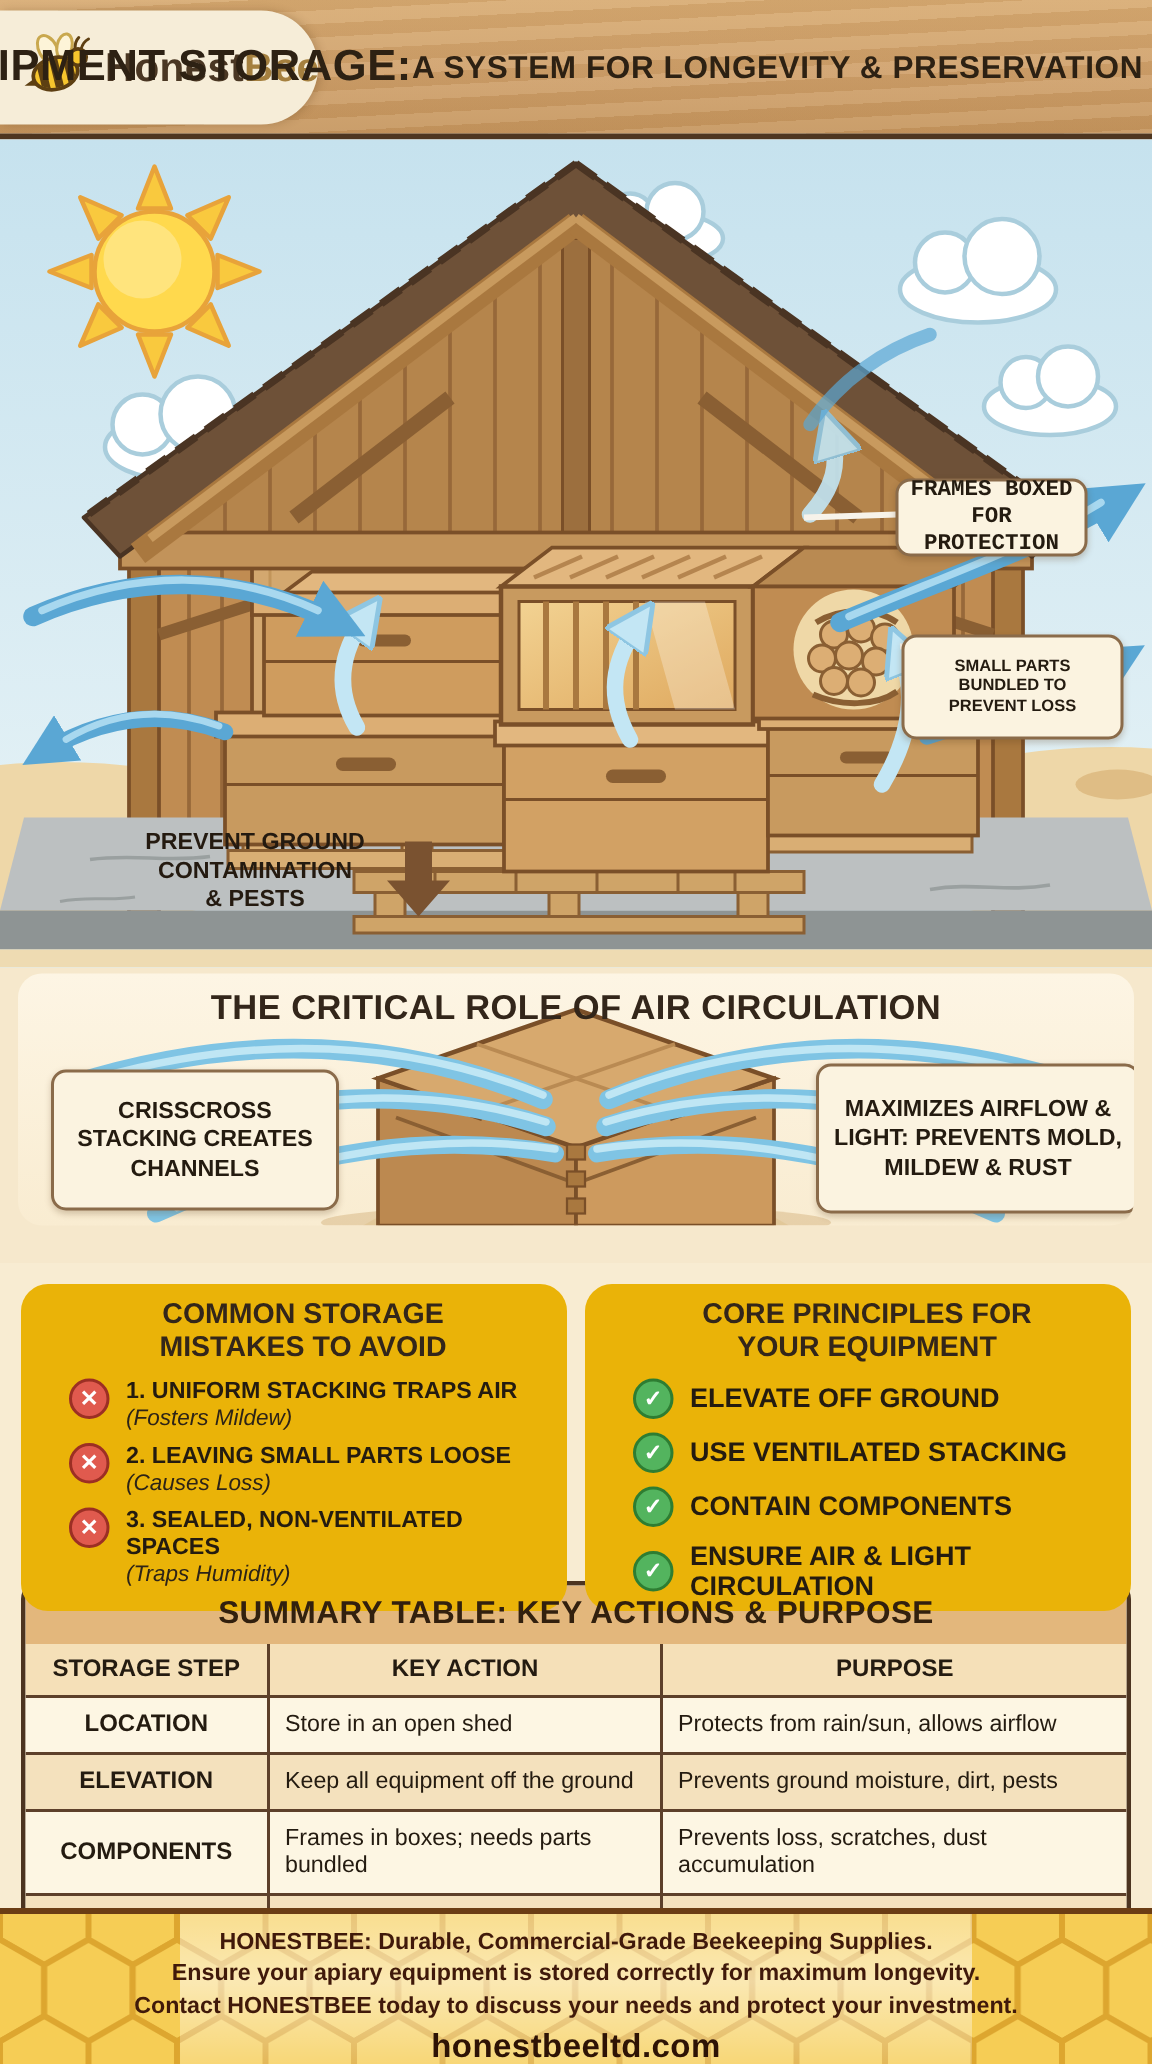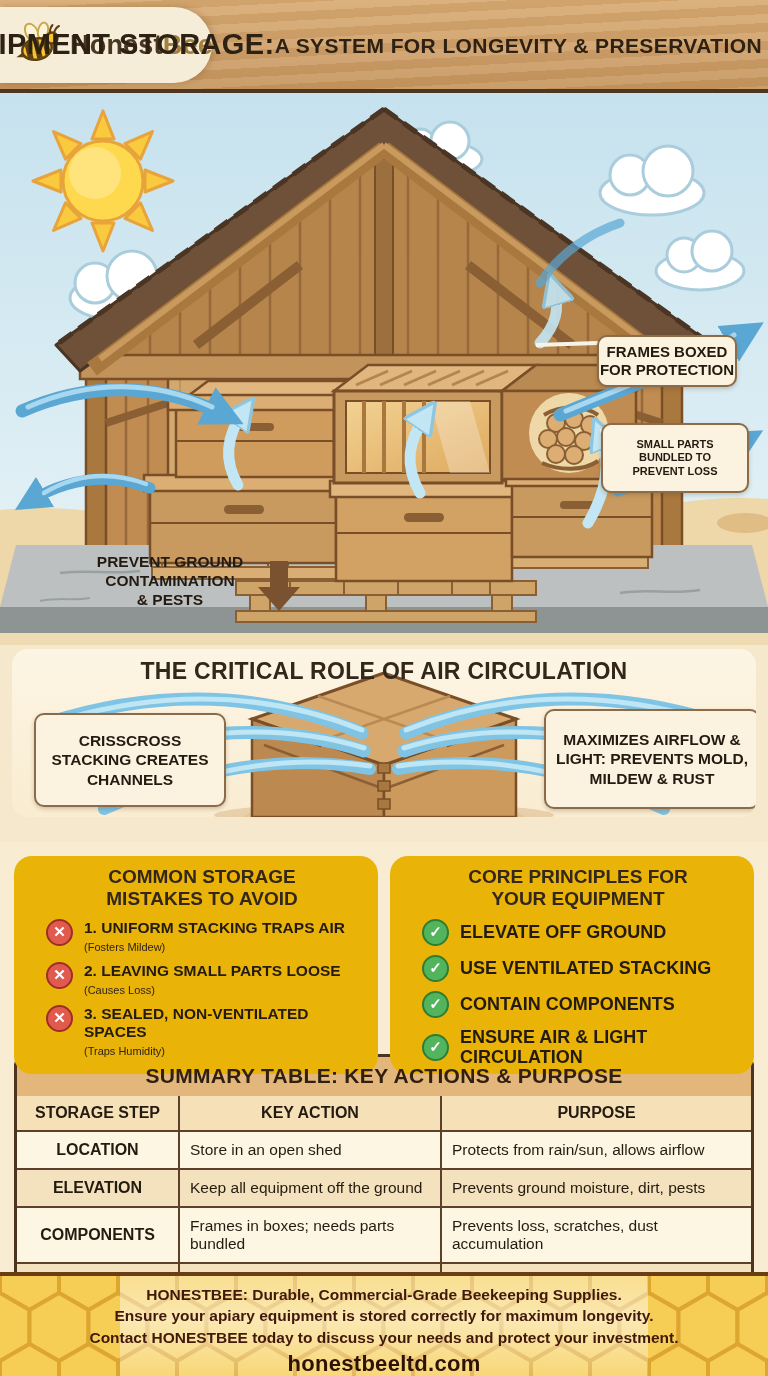--- a/index.html
+++ b/index.html
@@ -36,21 +36,21 @@
   .title-1 { font-size:29px; font-weight:800; color:#2d2113; letter-spacing:.4px; white-space:nowrap; }
   .title-2 { font-size:21px; font-weight:800; color:#2d2113; letter-spacing:.4px; white-space:nowrap; margin-top:2px; }
   
   .scene { position:relative; height:552px; background:#dceef6; }
   .scene svg { position:absolute; inset:0; }
   .callout {
     position:absolute; background:#fbf3e0; border:2px solid #8a6b4a; border-radius:10px;
     font-weight:800; text-align:center; color:#241b10; white-space:pre-line;
     box-shadow:0 2px 4px rgba(90,60,25,.25); display:flex; align-items:center; justify-content:center;
   }
-  .co-frames { left:597px; top:242px; width:140px; height:52px; font-size:15px; line-height:1.22; }
+  .co-frames { left:597px; top:226px; width:128px; height:52px; font-size:15px; line-height:1.22;font-family:Liberation Mono, monospace; }
   .co-small  { left:601px; top:302px; width:148px; height:70px; font-size:11px; line-height:1.22;margin-top:28px; }
   .ground-label {
     position:absolute; left:70px; top:460px; width:200px;
     font-size:15.5px; font-weight:800; color:#241a10; text-align:center;
     white-space:pre-line; line-height:1.22;
   }
   
   .air-wrap { height:197px; padding:4px 12px 0 12px; background:#f6e8cc; }
   .air-panel {
     position:relative; height:168px; border-radius:16px; overflow:hidden;
@@ -61,21 +61,21 @@
   .co-air-left  { left:22px;  top:64px; width:192px; height:94px; font-size:15.5px; line-height:1.25; z-index:3; }
   .co-air-right { left:532px; top:60px; width:216px; height:100px; font-size:15.5px; line-height:1.25; z-index:3; }
   
   .panels-row { height:204px; padding:14px 14px 0 14px; display:flex; gap:12px; background:#f8ecd2; }
   .panel {
     width:364px; height:218px; background:#eab308; border-radius:18px; padding:10px 12px 0 24px;
   }
   .panel-title { text-align:center; font-size:19px; font-weight:800; color:#33261a; white-space:pre-line; line-height:1.15; margin-bottom:9px; }
   .p-item { display:flex; align-items:flex-start; gap:11px; padding-left:8px; margin-bottom:7px; }
   .p-item .txt { font-size:15.5px; font-weight:800; color:#241b10; line-height:1.15; padding-top:4px; }
-  .p-item .note { font-size:11px; font-weight:400; color:#2d2317; margin-top:18px; }
+  .p-item .note { font-size:15px; font-weight:400; color:#2d2317; margin-top:18px;font-style:italic; }
   .icon-x, .icon-check {
     flex:0 0 27px; width:27px; height:27px; border-radius:50%;
     display:flex; align-items:center; justify-content:center;
     font-size:15px; font-weight:800; color:#fff;
   }
   .icon-x { background:#e05a4e; border:2px solid #9c2f24; }
   .icon-check { background:#53b45e; border:2px solid #2e7d32; }
   .principles .p-item { margin-bottom:9px; align-items:center; }
   .principles .p-item .txt { padding-top:0; font-size:18px; }
   

